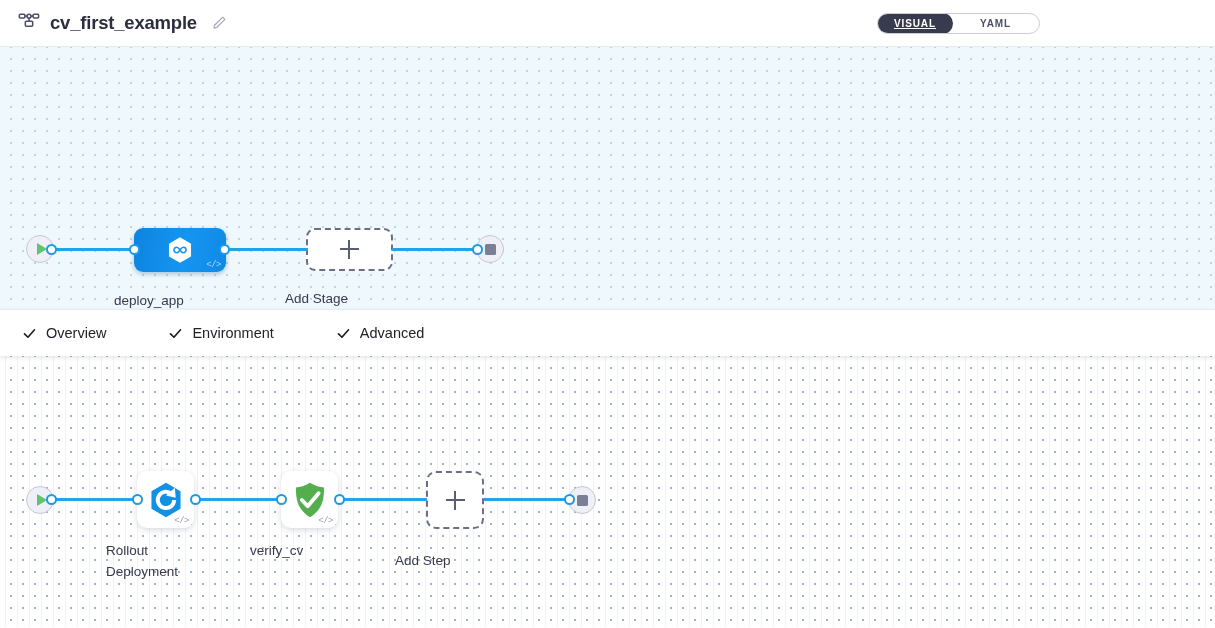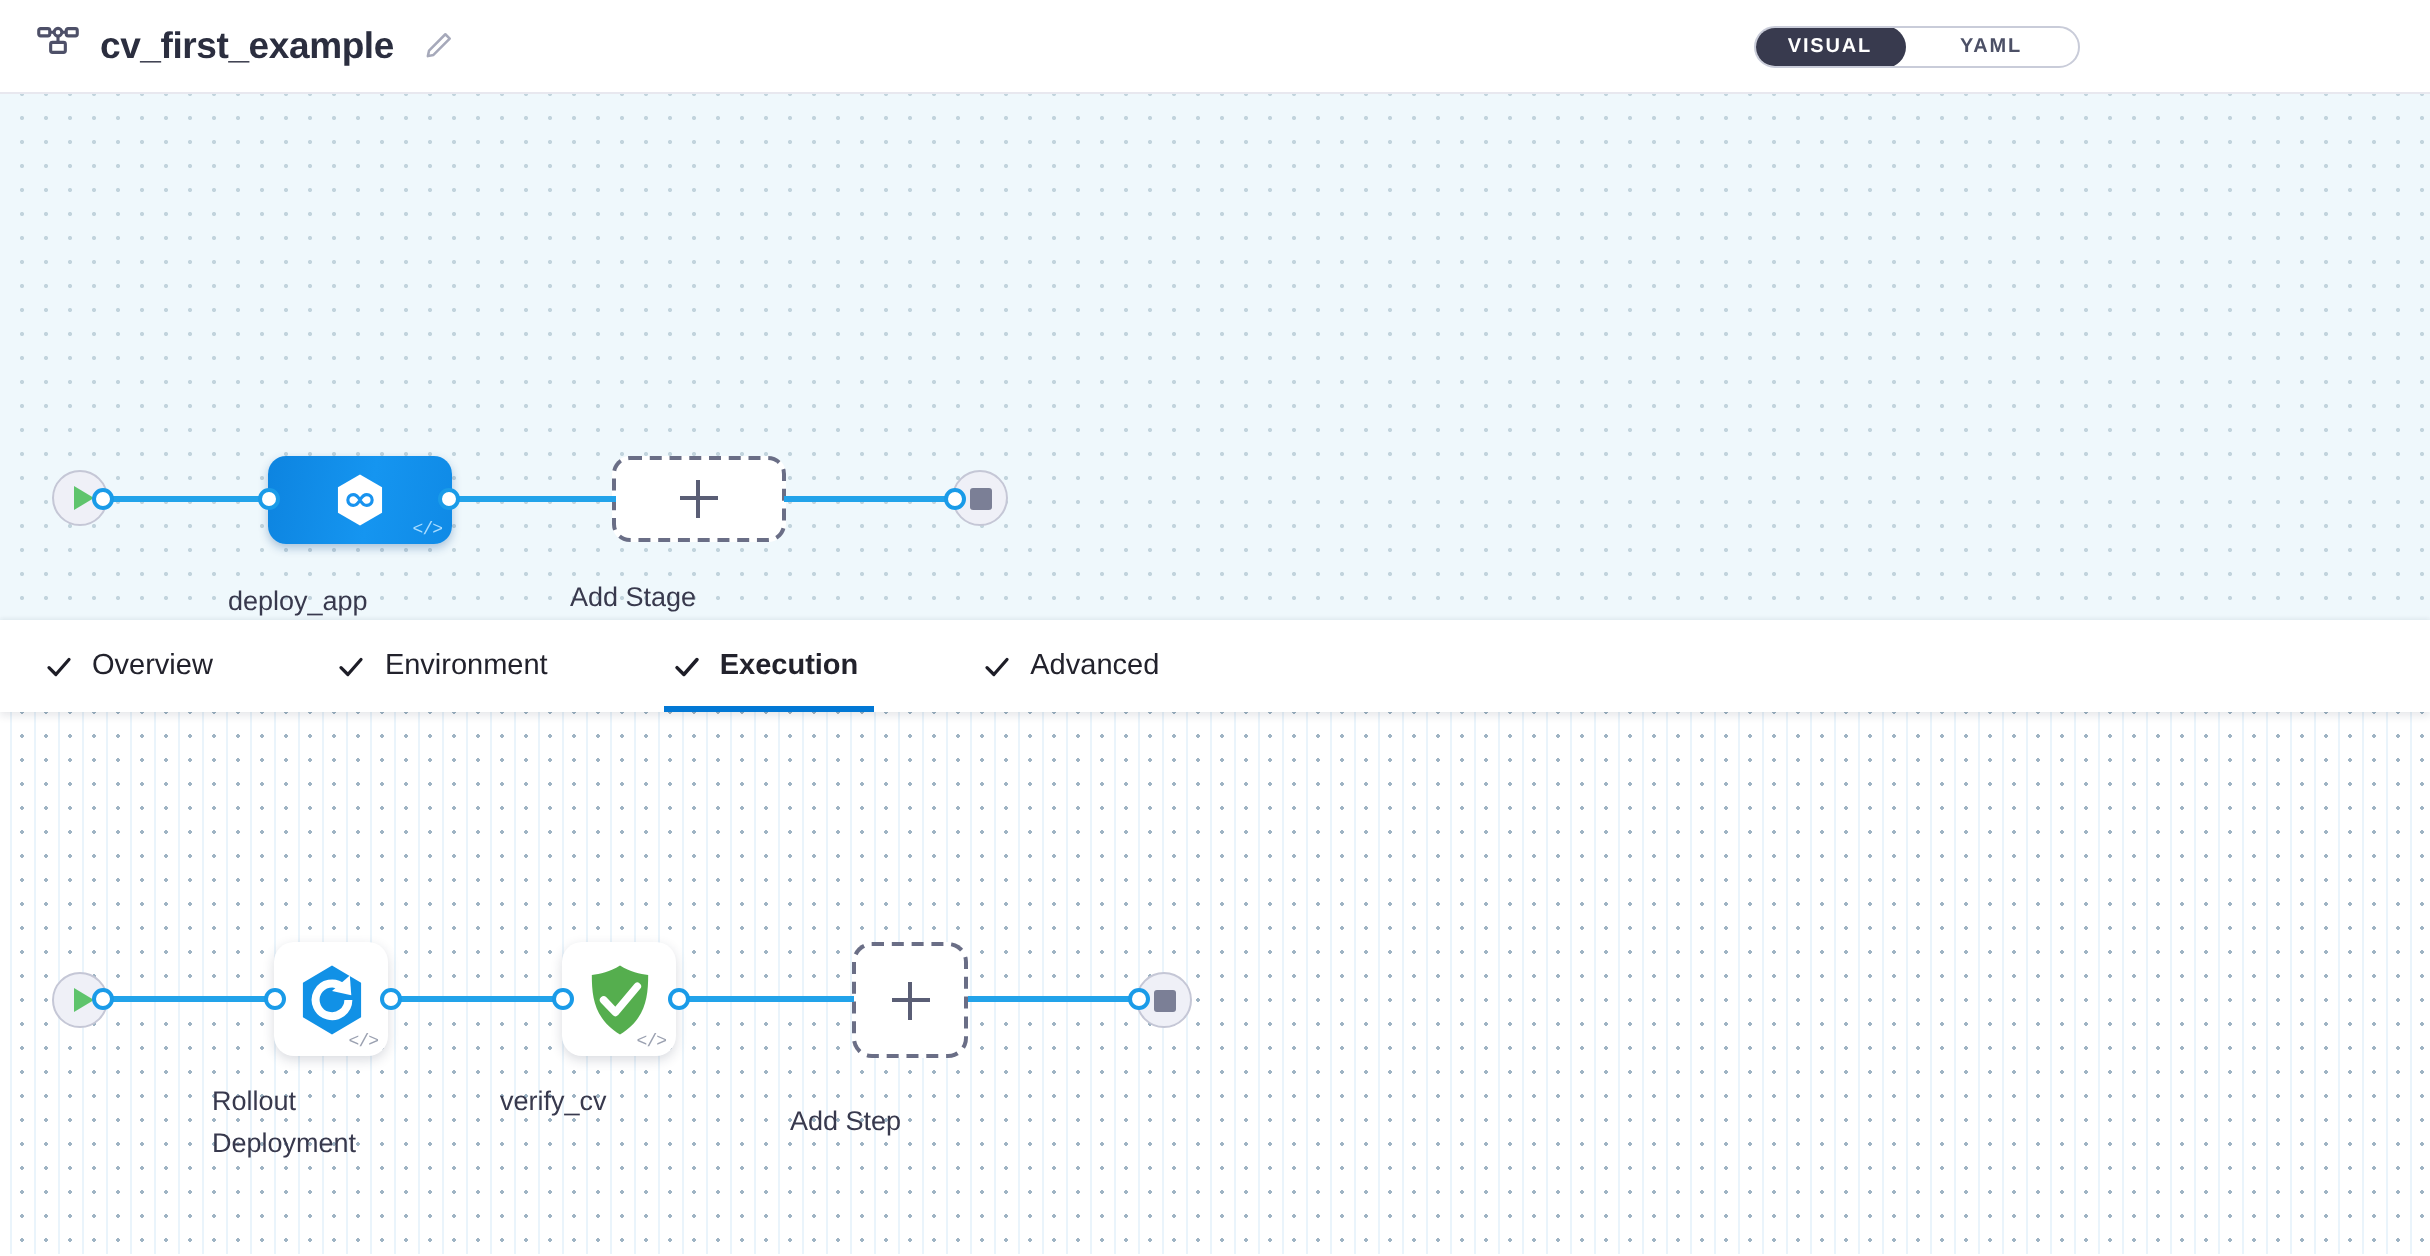--- a/index.html
+++ b/index.html
@@ -71,20 +71,21 @@
     background: transparent;
     border: none;
     font-family: "Liberation Sans", sans-serif;
   }
   .view-toggle .seg.active {
     background: #383a4e;
     color: #ffffff;
     border-radius: 11px;
     margin: -1px;
     padding: 0 17px;
+    text-decoration: underline;
   }
 
   
   .canvas {
     position: relative;
     overflow: hidden;
   }
   .canvas-stage {
     height: 263px;
     background-color: #eff8fc;
@@ -346,28 +347,20 @@
 
   <button class="tab">
     <span class="check-glyph">
       <svg viewBox="0 0 24 24" width="15" height="15" fill="none" stroke="#1d1d27" stroke-width="2.6" stroke-linecap="round" stroke-linejoin="round">
           <path d="M4 12.5 L9.5 18 L20 6"></path>
         </svg>
     </span>
     <span class="tab-label">Environment</span>
   </button>
 
-  <button class="tab active">
-    <span class="check-glyph">
-      <svg viewBox="0 0 24 24" width="15" height="15" fill="none" stroke="#1d1d27" stroke-width="2.8" stroke-linecap="round" stroke-linejoin="round">
-          <path d="M4 12.5 L9.5 18 L20 6"></path>
-        </svg>
-    </span>
-    <span class="tab-label">Execution</span>
-  </button>
 
   <button class="tab">
     <span class="check-glyph">
       <svg viewBox="0 0 24 24" width="15" height="15" fill="none" stroke="#1d1d27" stroke-width="2.6" stroke-linecap="round" stroke-linejoin="round">
           <path d="M4 12.5 L9.5 18 L20 6"></path>
         </svg>
     </span>
     <span class="tab-label">Advanced</span>
   </button>
 </div>

